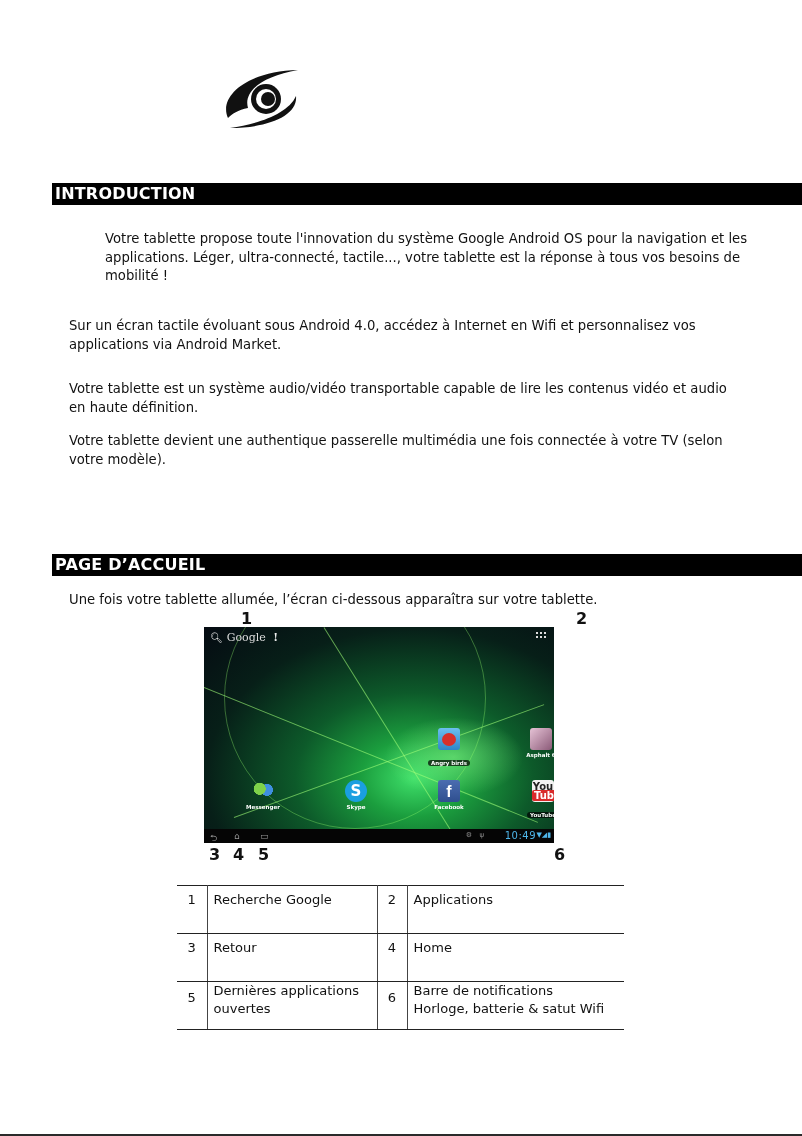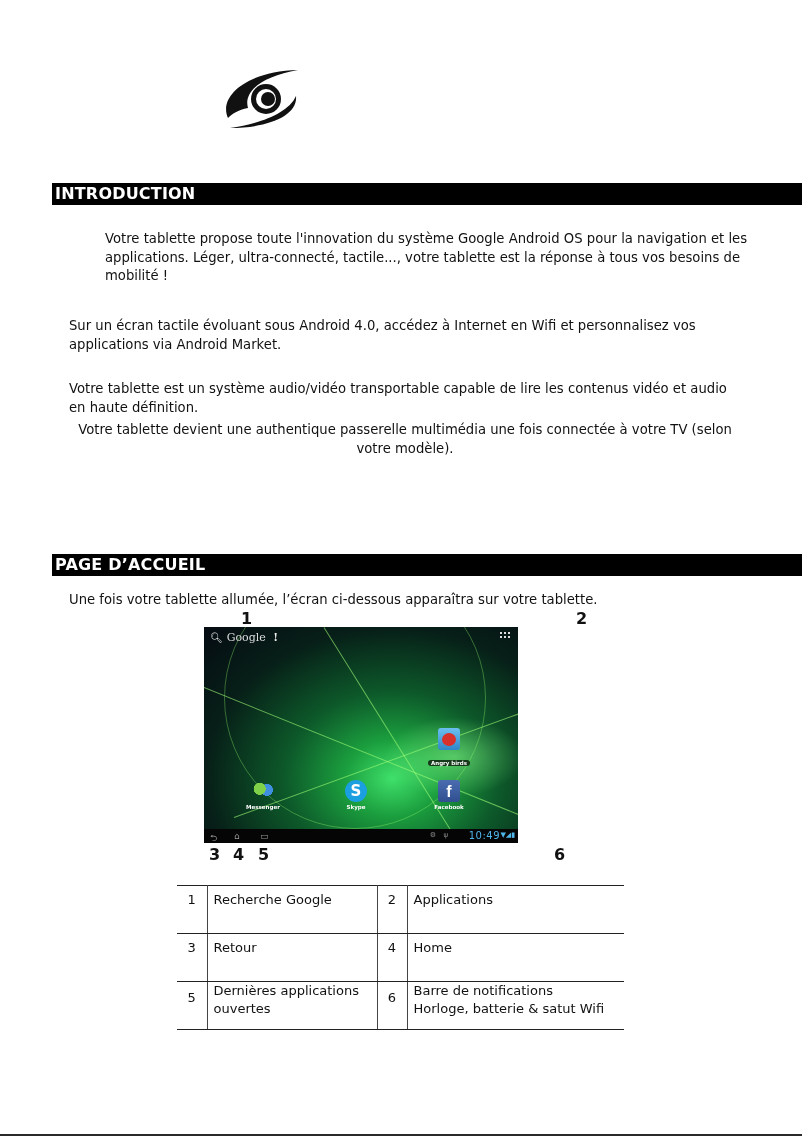--- a/index.html
+++ b/index.html
@@ -6,21 +6,21 @@
   body { width: 802px; height: 1136px; position: relative; overflow: hidden;
          font-family: "DejaVu Sans", "Liberation Sans", sans-serif; color: #111; }
   .logo { position: absolute; left: 218px; top: 66px; width: 372px; height: 66px; }
   .logo svg { width: 100%; height: 100%; }
   .logo-text { position: absolute; left: 86px; top: 4px; font-family: "DejaVu Serif", "Liberation Serif", serif;
                font-size: 42px; letter-spacing: 13px; font-weight: bold; color: #111; line-height: 56px; }
   .section-bar { position: absolute; left: 52px; width: 780px; height: 22px; background: #000;
                  color: #fff; font-weight: bold; font-size: 16px; line-height: 22px; padding-left: 3px;
                  box-sizing: border-box; letter-spacing: 0.2px; }
   .para { position: absolute; left: 69px; width: 672px; font-size: 13.2px; line-height: 18.5px; color: #111; }
-  .screen { position: absolute; left: 204px; top: 627px; width: 314px; height: 216px; overflow: hidden;
+  .screen { position: absolute; left: 204px; top: 627px; width: 350px; height: 216px; overflow: hidden;
             background:
               radial-gradient(ellipse at 60% 70%, #3fe06a 0%, #1b9e3e 18%, #0d5a2a 40%, #071f18 70%, #050b12 100%); }
   .screen .glow1 { position:absolute; left:180px; top:90px; width:140px; height:80px; border-radius:50%;
                    background: radial-gradient(ellipse, rgba(140,255,140,0.55), rgba(0,0,0,0) 70%); }
   .screen .arc { position:absolute; border: 1px solid rgba(170,255,120,0.55); border-radius: 50%; }
   .screen .line { position:absolute; height:1px; background: rgba(160,255,120,0.6); transform-origin: left center; }
   .search-bar { position:absolute; left:6px; top:4px; color:#ddd; font-family:"DejaVu Serif", serif; font-size:11px; }
   .search-bar .mag { font-family: "DejaVu Sans", sans-serif; font-size: 10px; margin-right: 4px; color:#eee; }
   .apps-grid { position:absolute; right:8px; top:4px; width:11px; height:8px;
                background:
@@ -55,21 +55,21 @@
     <circle cx="48" cy="33" r="15" fill="#111"></circle>
     <circle cx="48" cy="33" r="10" fill="#fff"></circle>
     <circle cx="50" cy="33" r="7" fill="#111"></circle>
   </svg>
 </div>
 
 <div class="section-bar" style="top:183px;">INTRODUCTION</div>
 <div class="para" style="top:230px;margin-left:36px;">Votre tablette propose toute l'innovation du système Google Android OS pour la navigation et les applications. Léger, ultra-connecté, tactile..., votre tablette est la réponse à tous vos besoins de mobilité !</div>
 <div class="para" style="top:305px;margin-top:12px;">Sur un écran tactile évoluant sous Android 4.0, accédez à Internet en Wifi et personnalisez vos applications via Android Market.</div>
 <div class="para" style="top:380px;">Votre tablette est un système audio/vidéo transportable capable de lire les contenus vidéo et audio en haute définition.</div>
-<div class="para" style="top:421px;text-align:center;">Votre tablette devient une authentique passerelle multimédia une fois connectée à votre TV (selon votre modèle).</div>
+<div class="para" style="top:432px;">Votre tablette devient une authentique passerelle multimédia une fois connectée à votre TV (selon votre modèle).</div>
 
 <div class="section-bar" style="top:554px;">PAGE D’ACCUEIL</div>
 <div class="para" style="top:591px;">Une fois votre tablette allumée, l’écran ci-dessous apparaîtra sur votre tablette.</div>
 
 <div class="callout" style="left:241px; top:609px;">1</div>
 <div class="callout" style="left:576px; top:609px;">2</div>
 <div class="callout" style="left:209px; top:845px;">3</div>
 <div class="callout" style="left:233px; top:845px;">4</div>
 <div class="callout" style="left:258px; top:845px;">5</div>
 <div class="callout" style="left:554px; top:845px;">6</div>

